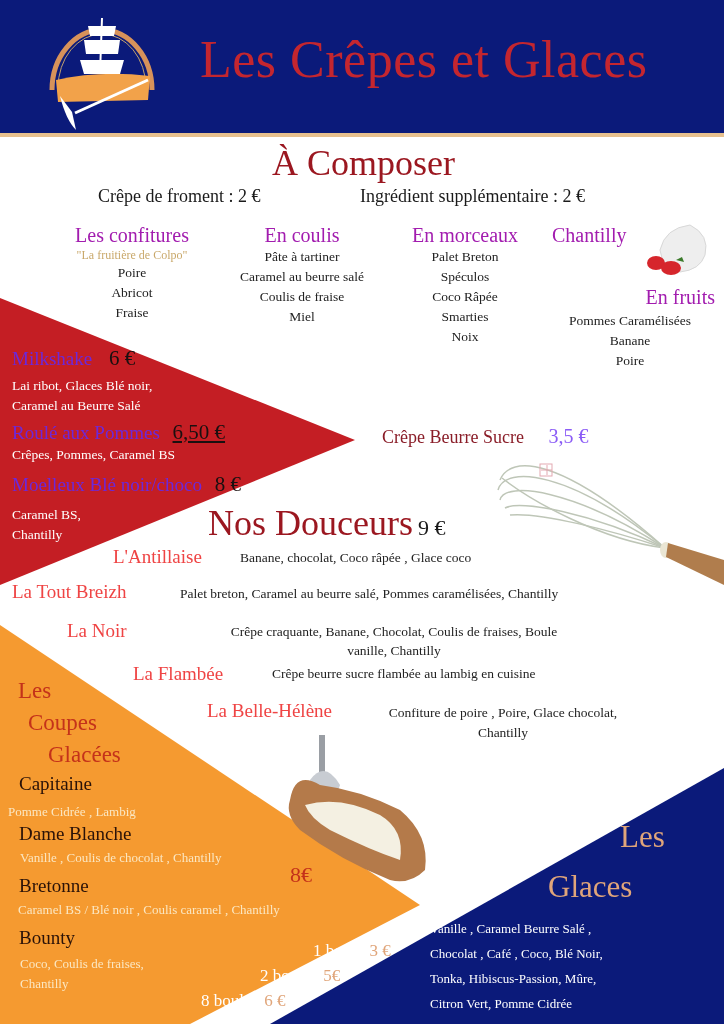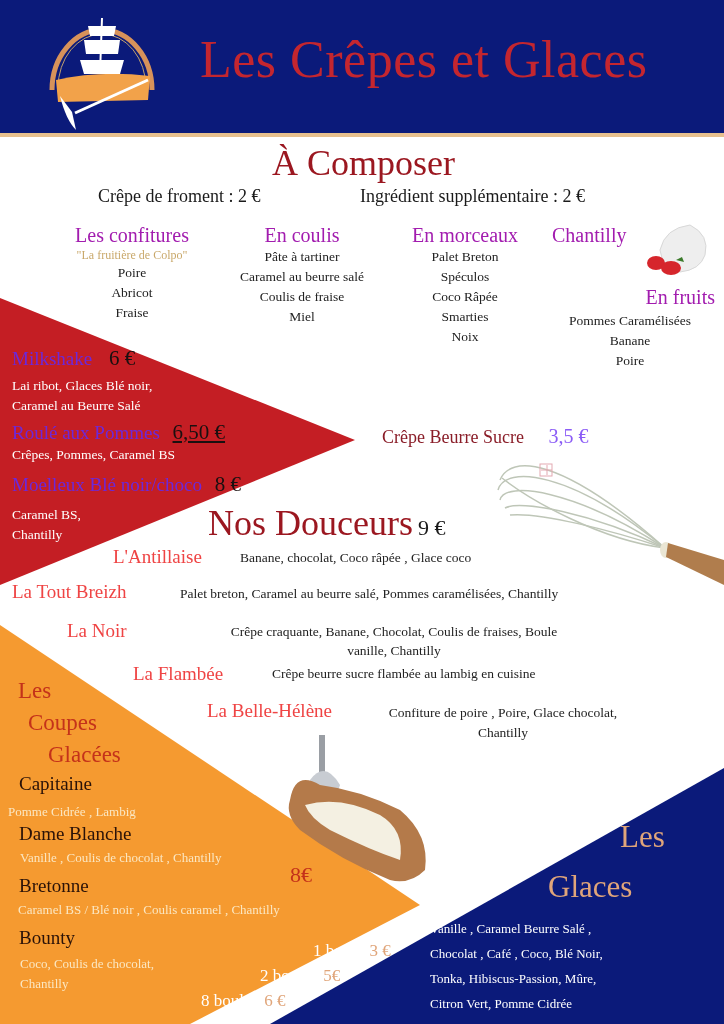--- a/index.html
+++ b/index.html
@@ -177,21 +177,21 @@
 </div>
 
 <div class="abs coupe-name" style="left:19px;top:773px;">Capitaine</div>
 <div class="abs coupe-desc" style="left:8px;top:798px;margin-top:6px;">Pomme Cidrée , Lambig</div>
 <div class="abs coupe-name" style="left:19px;top:823px;">Dame Blanche</div>
 <div class="abs coupe-desc" style="left:20px;top:850px;">Vanille , Coulis de chocolat , Chantilly</div>
 <div class="abs coupe-name" style="left:19px;top:875px;">Bretonne</div>
 <div class="abs coupe-desc" style="left:18px;top:902px;">Caramel BS / Blé noir , Coulis caramel , Chantilly</div>
 <div class="abs coupe-name" style="left:19px;top:927px;">Bounty</div>
 <div class="abs coupe-desc" style="left:20px;top:954px;line-height:20px;">
-  <div>Coco,  Coulis de chocolat,</div>
+  <div>Coco,  Coulis de fraises,</div>
   <div>Chantilly</div>
 </div>
 <div class="abs t-sans" style="left:290px;top:862px;font-size:22px;color:#c4321a;">8€</div>
 
 <div class="abs t-sans" style="left:548px;top:812px;font-size:31px;color:#e0a57a;line-height:50px;white-space:nowrap;">
   <div style="padding-left:72px;">Les</div>
   <div>Glaces</div>
 </div>
 <div class="abs" style="left:430px;top:916px;">
   <div class="glace-item">Vanille , Caramel Beurre Salé ,</div>

